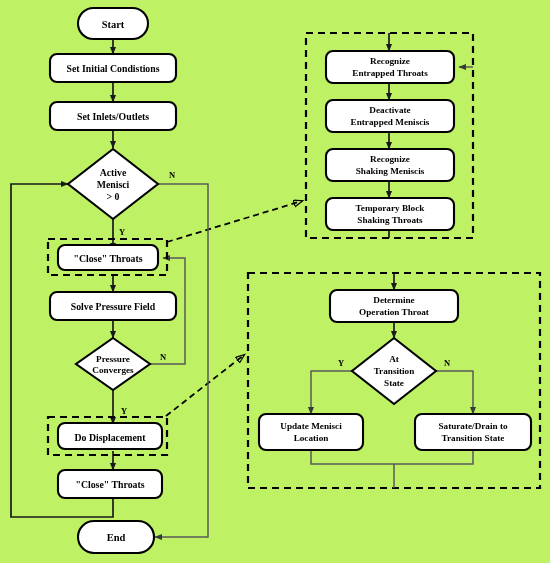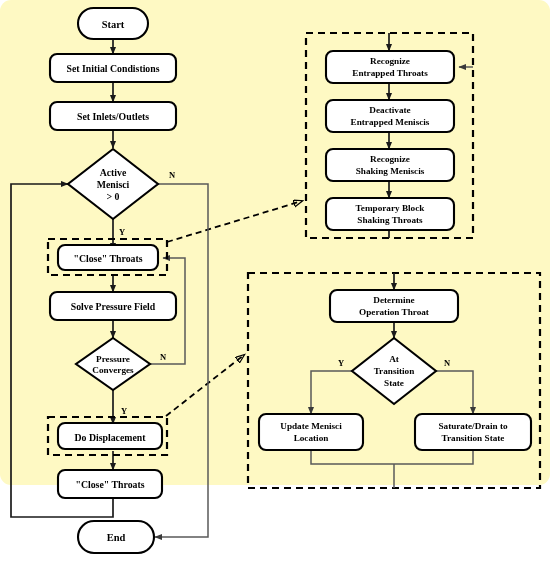--- a/index.html
+++ b/index.html
@@ -1,18 +1,18 @@
 <!DOCTYPE html>
 <html><head>
 <meta charset="utf-8">
 <style>
   html,body{margin:0;padding:0;background:#ffffff;}
   body{width:550px;height:563px;overflow:hidden;
        font-family:"Liberation Serif","DejaVu Serif",serif;}
-  #chart-root{position:relative;width:550px;height:485px;background:#fef9c3;border-radius:11px;}
+  #chart-root{position:relative;width:550px;height:563px;background:#bef264;}
   svg{display:block;}
   .nodelabel{font-family:"Liberation Serif","DejaVu Serif",serif;
              font-weight:bold;text-anchor:middle;fill:#000;}
   .t11{font-size:10.5px;}
   .t10{font-size:9.8px;}
   .t9{font-size:9.2px;}
   .edgelabel{font-family:"Liberation Serif","DejaVu Serif",serif;
              font-weight:bold;font-size:8.5px;fill:#000;text-anchor:middle;}
   .solidbox{fill:#ffffff;stroke:#000000;stroke-width:2.1;}
   .terminal{fill:#ffffff;stroke:#000000;stroke-width:2.1;}

